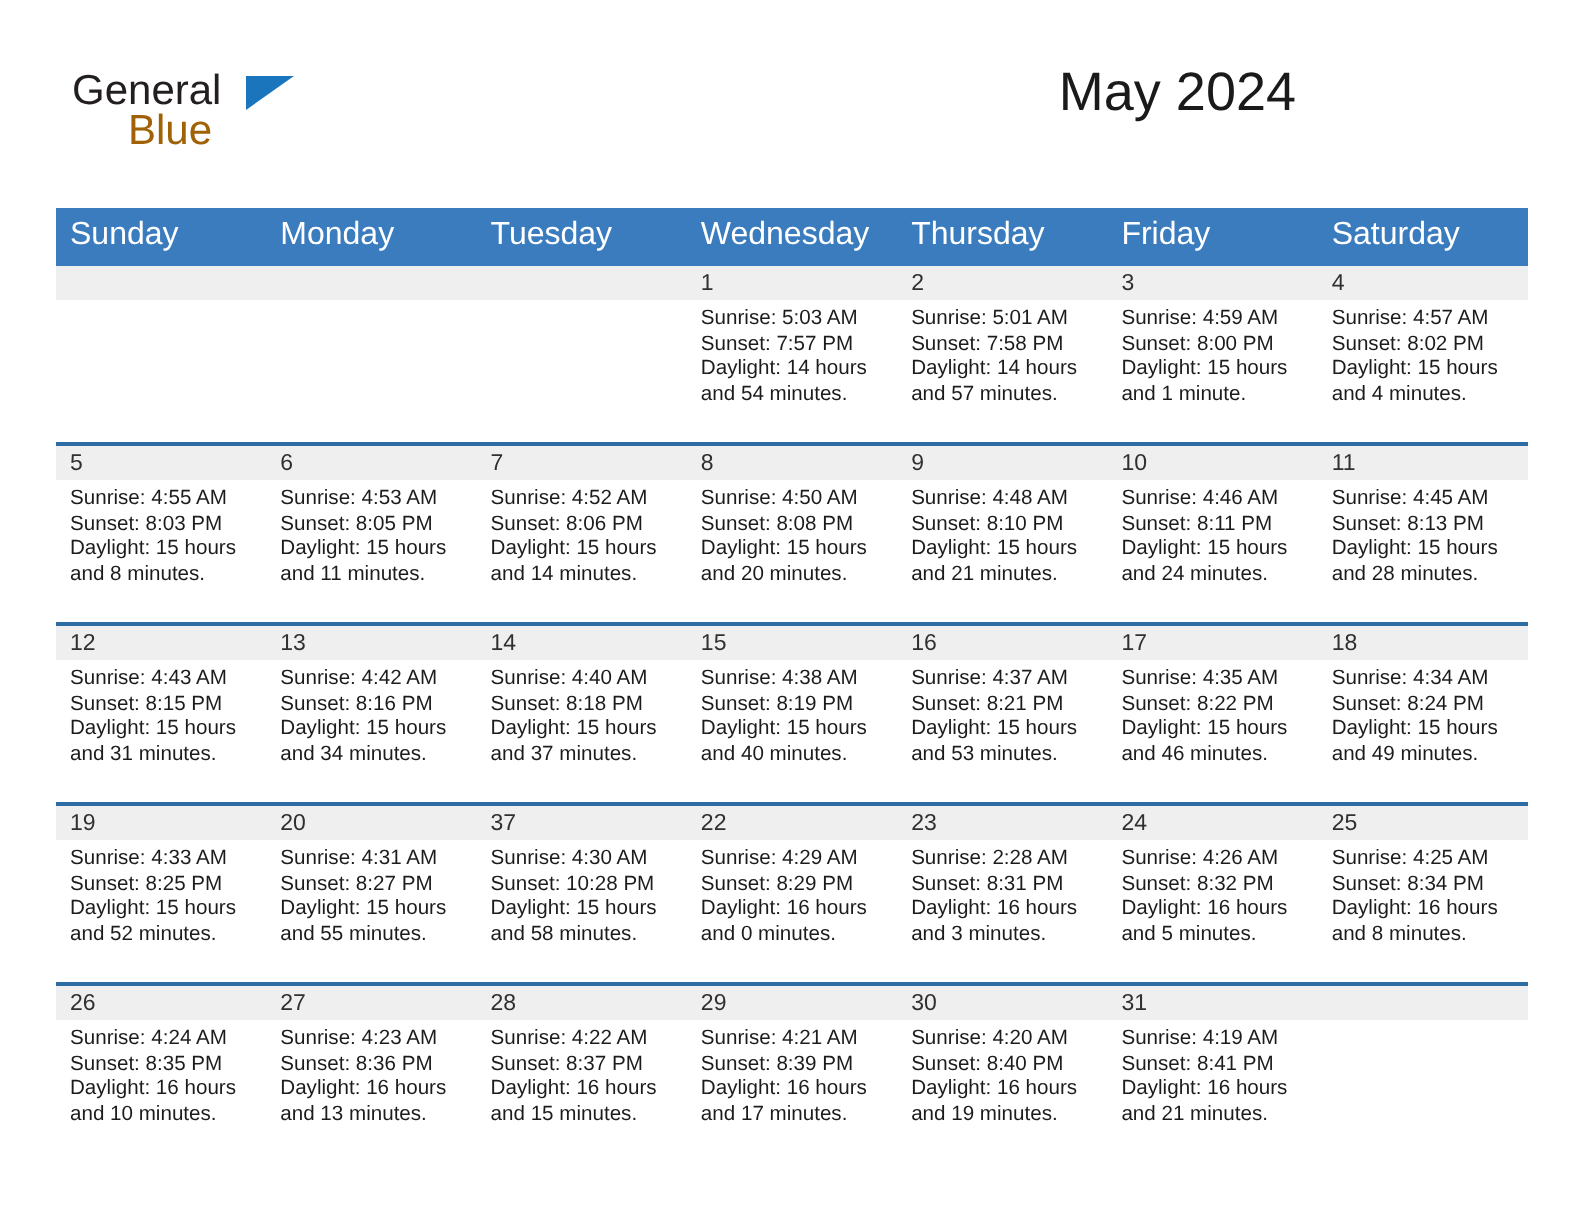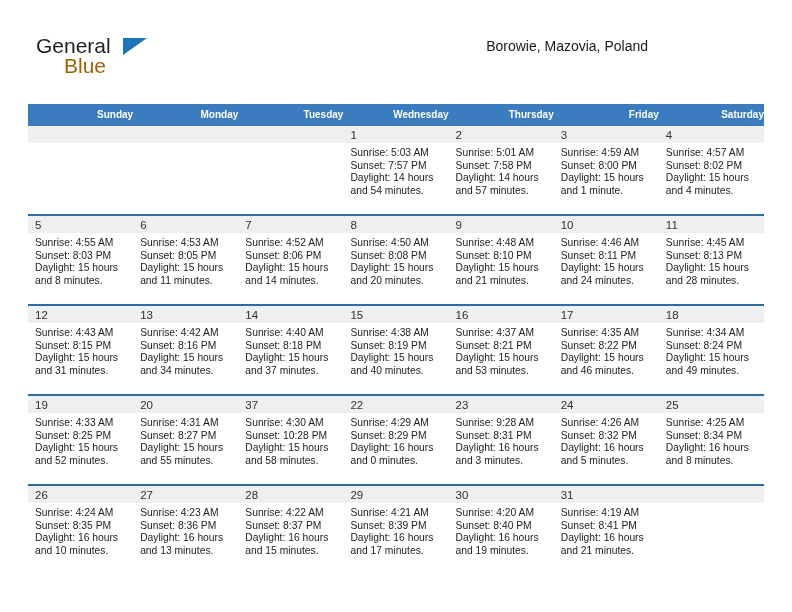--- a/index.html
+++ b/index.html
@@ -93,23 +93,23 @@
     top: 104px;
     width: 736px;
     border-collapse: collapse;
     table-layout: fixed;
   }
   .calendar col { width: 105.14px; }
 
   .dow-row th {
     background: #3a7cbe;
     color: #ffffff;
-    font-size: 10px;
-    font-weight: bold;
-    text-align: right;
+    font-size: 16px;
+    font-weight: normal;
+    text-align: left;
     padding: 5px 0 6px 7px;
     height: 11px;
     border: 0;
     white-space: nowrap;
   }
 
   .week-row td {
     vertical-align: top;
     padding: 0;
     border: 0;
@@ -147,21 +147,21 @@
 
   <div class="top">
 
     <div class="logo">
       <span class="logo-line1">General</span>
       <span class="logo-tri"></span>
       <span class="logo-line2">Blue</span>
     </div>
 
     <div class="title-block">
-      <div class="cal-subtitle">Borowie, Mazovia, Poland</div>
+      <h1 class="cal-title">May 2024</h1>
     </div>
 
   </div>
 
   <table class="calendar">
     <colgroup>
       <col>
         <col>
         <col>
         <col>
@@ -442,21 +442,21 @@
                 <div>Sunset: 8:29 PM</div>
                 <div>Daylight: 16 hours</div>
                 <div>and 0 minutes.</div>
               </div>
             </div>
           </td>
           <td>
             <div class="cell-inner">
               <div class="daynum-band">23</div>
               <div class="cell-body">
-                <div>Sunrise: 9:28 AM</div>
+                <div>Sunrise: 2:28 AM</div>
                 <div>Sunset: 8:31 PM</div>
                 <div>Daylight: 16 hours</div>
                 <div>and 3 minutes.</div>
               </div>
             </div>
           </td>
           <td>
             <div class="cell-inner">
               <div class="daynum-band">24</div>
               <div class="cell-body">

